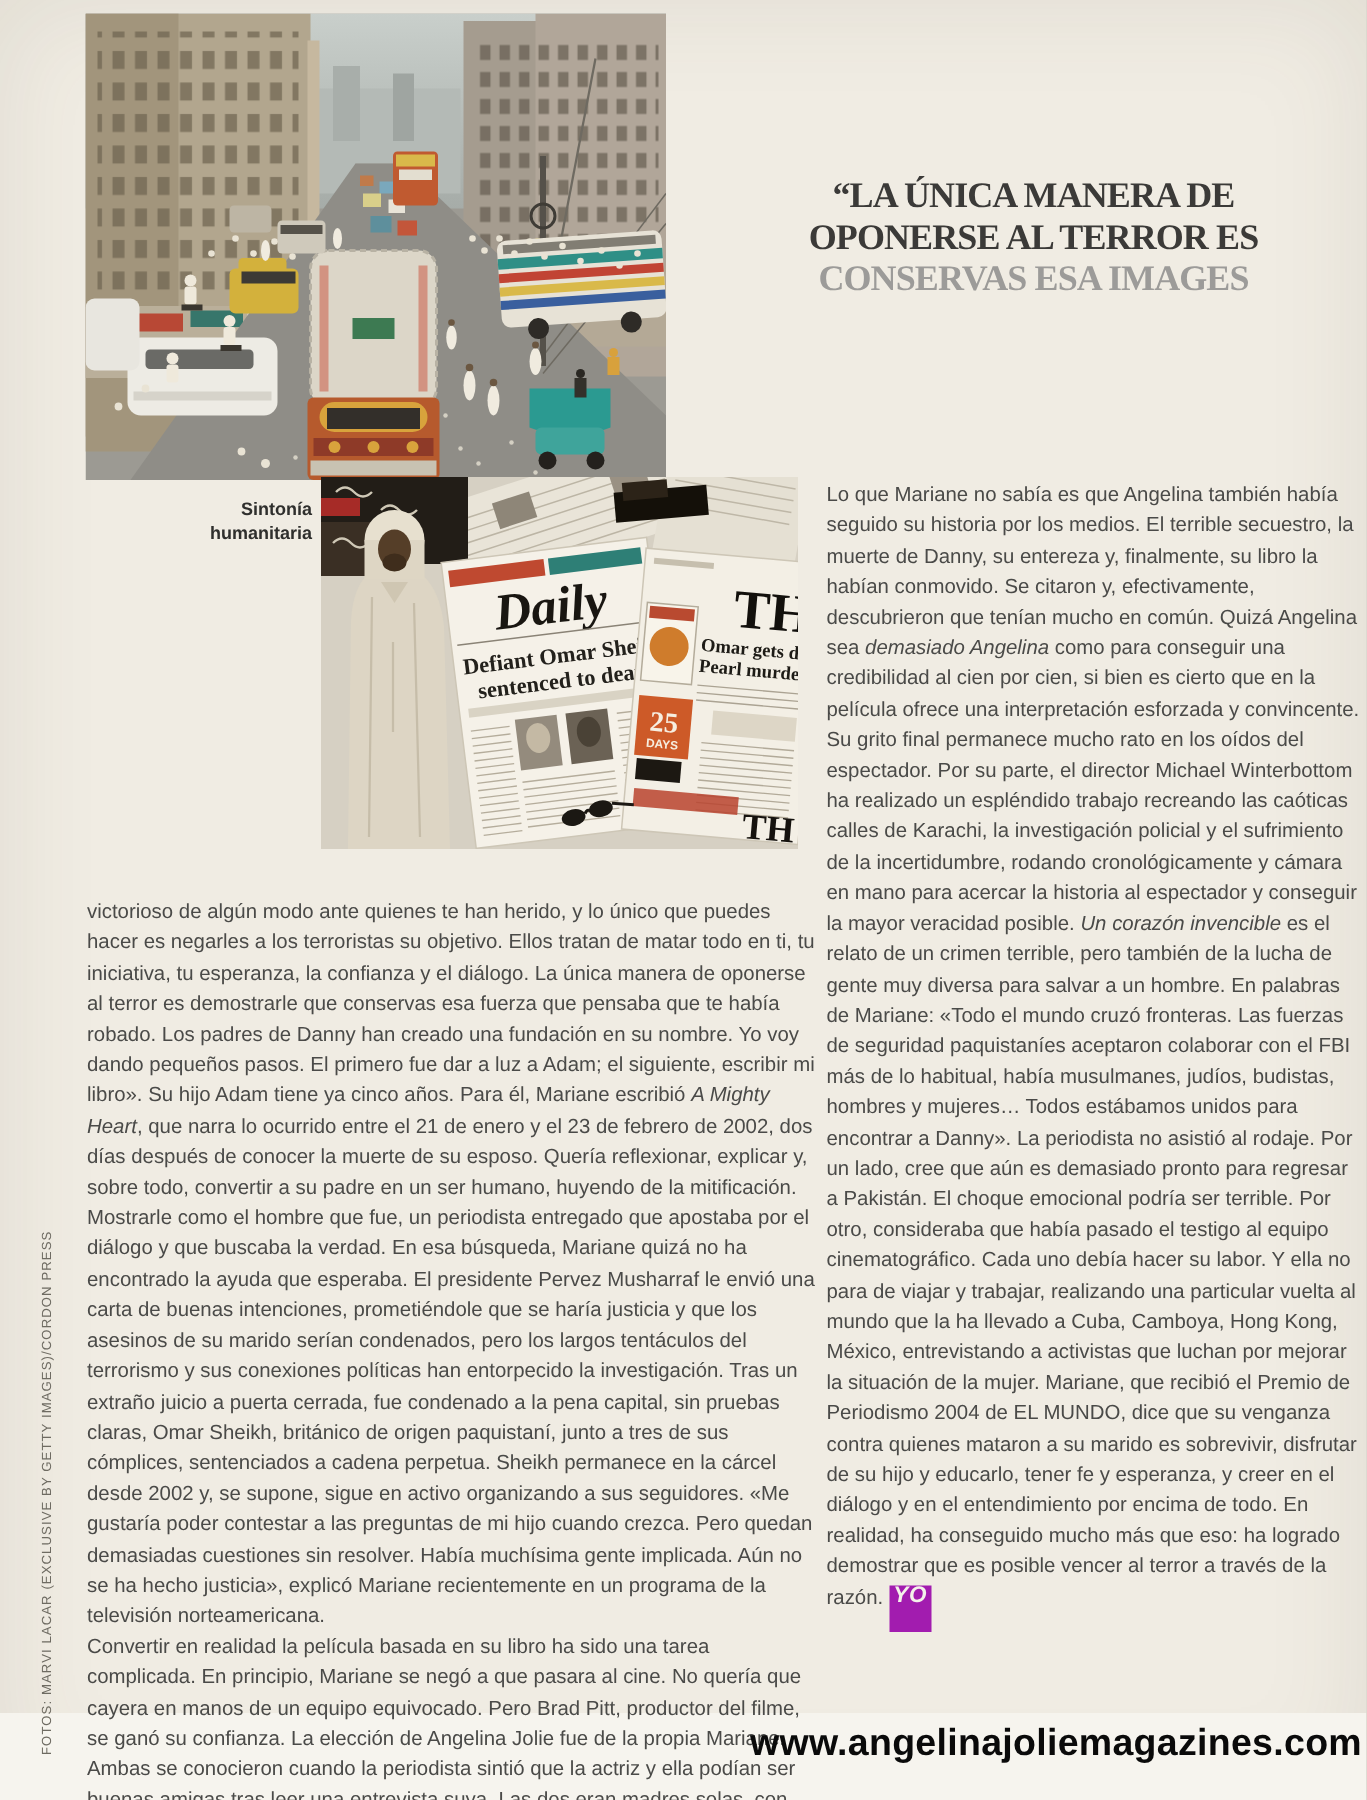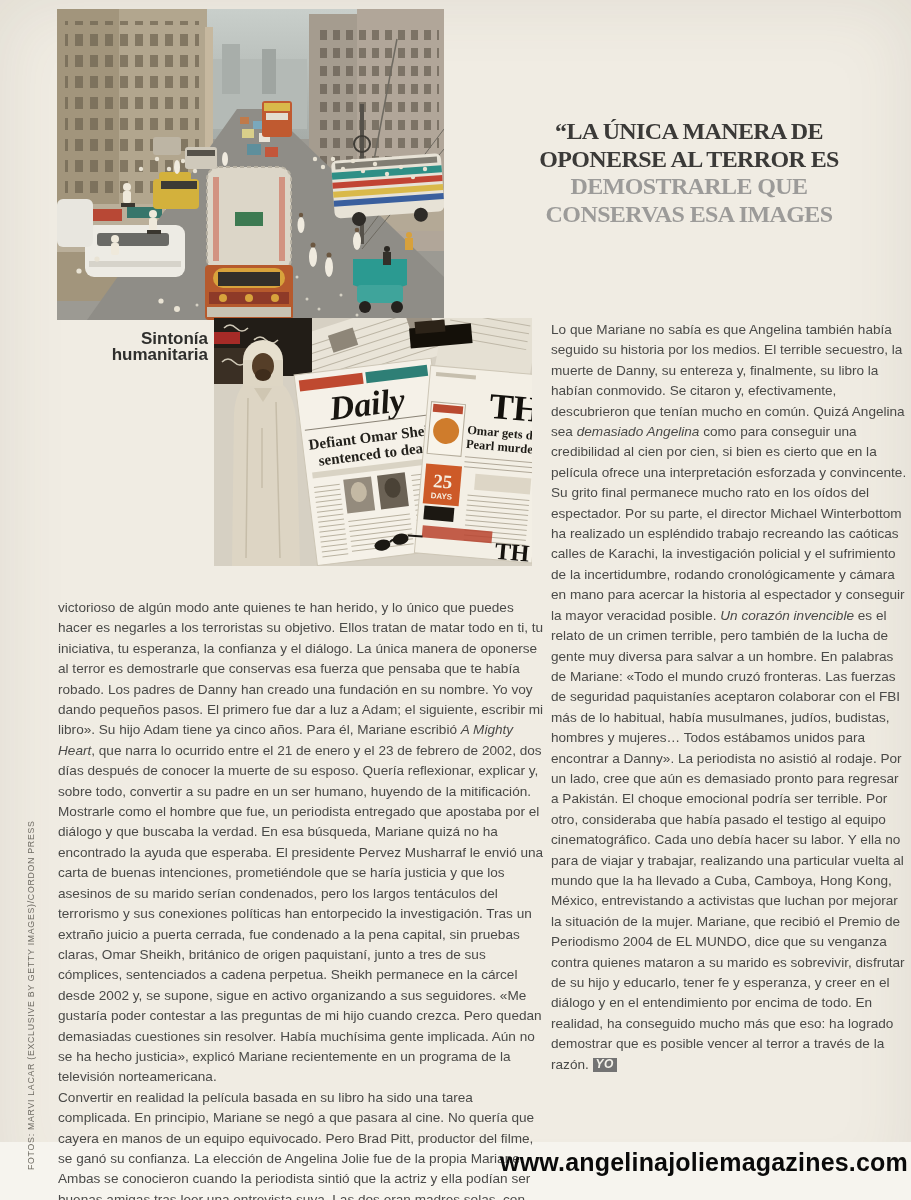--- a/index.html
+++ b/index.html
@@ -11,29 +11,29 @@
   #karachi{left:57px;top:9px;width:387px;height:311px;}
   #newsphoto{left:214px;top:318px;width:318px;height:248px;}
   .photo svg{display:block;width:100%;height:100%;}
   .quote{position:absolute;left:468px;top:118px;width:442px;text-align:center;
          font-family:"Liberation Serif","DejaVu Serif",serif;font-weight:bold;
          font-size:24px;line-height:27.5px;letter-spacing:-0.6px;}
   .q-dark{color:var(--quote-dark,#3b3a38);}
   .q-gray{color:var(--quote-gray,#9c9b99);}
   .q-gold{color:var(--quote-gold,#c08c2e);}
   .caption{position:absolute;left:52px;top:331px;width:156px;text-align:right;
-           font-size:17px;line-height:16.3px;color:var(--caption-text,#2f2f2d);}
+           font-size:12px;line-height:16.3px;color:var(--caption-text,#2f2f2d);}
   .caption .title{font-weight:bold;max-width:118px;margin-left:auto;}
   .col{position:absolute;font-size:13.6px;line-height:20.4px;color:var(--body-text,#4a4a48);text-align:left;}
   #left-col{left:58px;top:598px;width:489px;}
   #right-col{left:551px;top:320px;width:357px;}
   .col p{margin:0;padding:0;}
   .em{font-style:italic;}
-  .endmark{display:inline-block;background:#737373;color:#f4f2ea;font-weight:bold;font-style:italic;
-           font-size:12px;line-height:13px;padding:0 3px 1px 3px;vertical-align:1px;letter-spacing:.5px;}
+  .endmark{display:inline-block;background:#a21caf;color:#f4f2ea;font-weight:bold;font-style:italic;
+           font-size:15px;line-height:13px;padding:0 3px 18px 3px;vertical-align:1px;letter-spacing:.5px;}
   .credit{position:absolute;left:26px;top:818px;height:352px;writing-mode:vertical-rl;
           transform:rotate(180deg);font-size:8.8px;letter-spacing:.7px;
           color:var(--credit-text,#6e6b62);white-space:nowrap;}
   .watermark{position:absolute;right:3px;top:1148px;font-size:25px;font-weight:bold;
              letter-spacing:.2px;color:var(--watermark,#0a0a0a);}
 </style>
 </head>
 <body>
 
 <div class="page">
@@ -286,21 +286,20 @@
         <ellipse cx="168" cy="225" rx="8" ry="5.5" fill="#1b1813"></ellipse>
         <ellipse cx="187" cy="223" rx="8" ry="5.5" fill="#1b1813"></ellipse>
         <path d="M176,224 q2,-3 4,-1 M195,221 l14,4" stroke="#1b1813" stroke-width="2" fill="none"></path>
       </g>
     </svg>
   </div>
 
   <div class="quote">
     <div class="q-dark">“LA ÚNICA MANERA DE</div>
     <div class="q-dark">OPONERSE AL TERROR ES</div>
-    <div class="q-gray">DEMOSTRARLE QUE</div>
     <div class="q-gray">CONSERVAS ESA IMAGES</div>
   </div>
 
   <div class="caption">
     <div class="title">Sintonía humanitaria</div>
   </div>
 
   <div class="col" id="left-col">
     <p><span>victorioso de algún modo ante quienes te han herido, y lo único que puedes hacer es negarles a los terroristas su objetivo. Ellos tratan de matar todo en ti, tu iniciativa, tu esperanza, la confianza y el diálogo. La única manera de oponerse al terror es demostrarle que conservas esa fuerza que pensaba que te había robado. Los padres de Danny han creado una fundación en su nombre. Yo voy dando pequeños pasos. El primero fue dar a luz a Adam; el siguiente, escribir mi libro». Su hijo Adam tiene ya cinco años. Para él, Mariane escribió </span><span class="em">A Mighty Heart</span><span>, que narra lo ocurrido entre el 21 de enero y el 23 de febrero de 2002, dos días después de conocer la muerte de su esposo. Quería reflexionar, explicar y, sobre todo, convertir a su padre en un ser humano, huyendo de la mitificación. Mostrarle como el hombre que fue, un periodista entregado que apostaba por el diálogo y que buscaba la verdad. En esa búsqueda, Mariane quizá no ha encontrado la ayuda que esperaba. El presidente Pervez Musharraf le envió una carta de buenas intenciones, prometiéndole que se haría justicia y que los asesinos de su marido serían condenados, pero los largos tentáculos del terrorismo y sus conexiones políticas han entorpecido la investigación. Tras un extraño juicio a puerta cerrada, fue condenado a la pena capital, sin pruebas claras, Omar Sheikh, británico de origen paquistaní, junto a tres de sus cómplices, sentenciados a cadena perpetua. Sheikh permanece en la cárcel desde 2002 y, se supone, sigue en activo organizando a sus seguidores. «Me gustaría poder contestar a las preguntas de mi hijo cuando crezca. Pero quedan demasiadas cuestiones sin resolver. Había muchísima gente implicada. Aún no se ha hecho justicia», explicó Mariane recientemente en un programa de la televisión norteamericana.</span></p>
     <p><span>Convertir en realidad la película basada en su libro ha sido una tarea complicada. En principio, Mariane se negó a que pasara al cine. No quería que cayera en manos de un equipo equivocado. Pero Brad Pitt, productor del filme, se ganó su confianza. La elección de Angelina Jolie fue de la propia Mariane. Ambas se conocieron cuando la periodista sintió que la actriz y ella podían ser buenas amigas tras leer una entrevista suya. Las dos eran madres solas, con una fuerte conexión con sus hijos, y eran mujeres independientes con valores muy marcados.</span></p>

